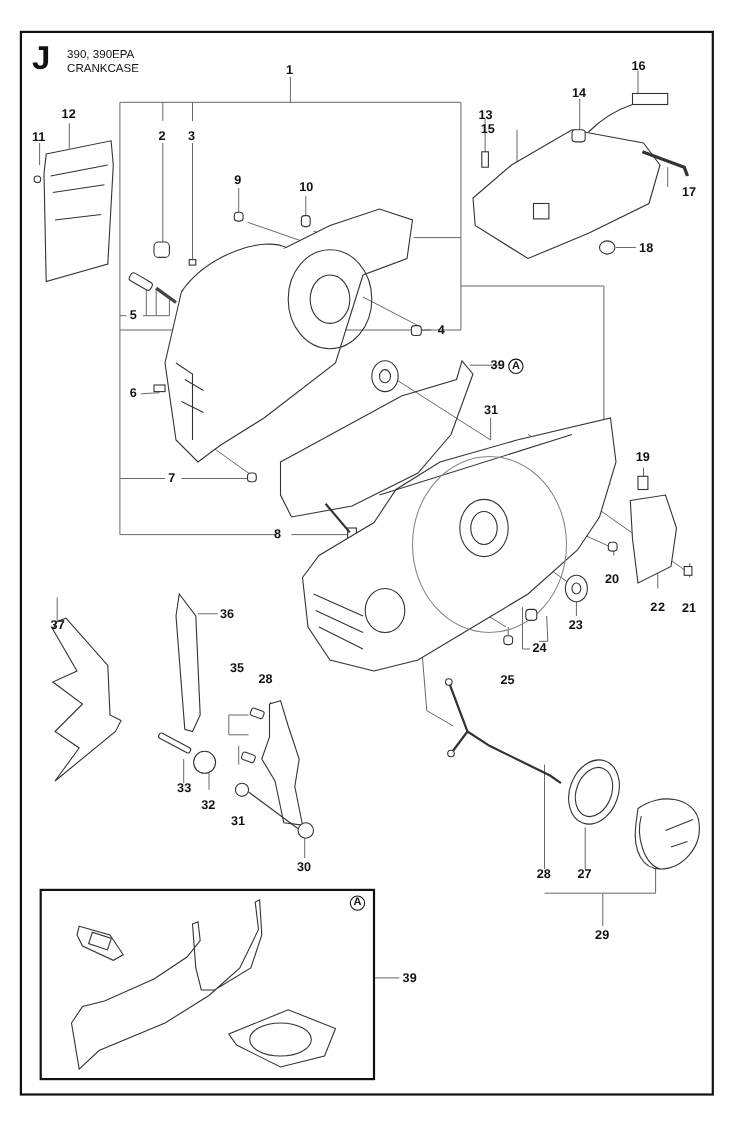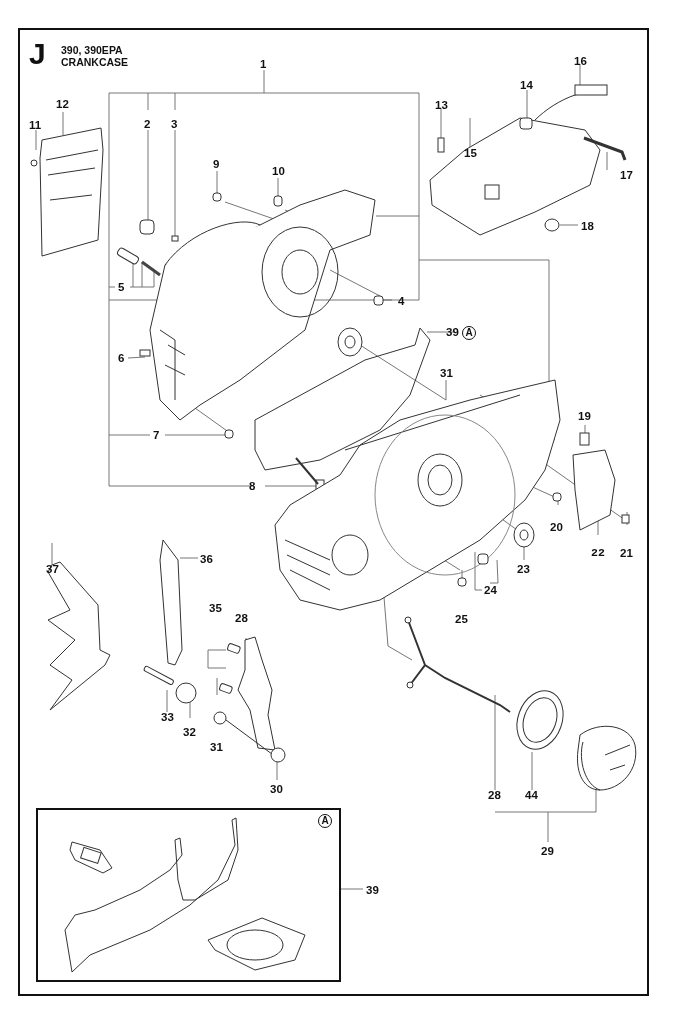--- a/index.html
+++ b/index.html
@@ -1,19 +1,19 @@
 <!DOCTYPE html>
 <html><head>
 <meta charset="utf-8">
 <style>
   html, body { margin:0; padding:0; background:#ffffff; }
   body { width:673px; height:1024px; position:relative; overflow:hidden; font-family:"Liberation Sans", sans-serif; }
   .frame { position:absolute; left:18px; top:28px; width:631px; height:968px; border:2px solid #111; box-sizing:border-box; }
   .letter { position:absolute; left:29px; top:40px; font-size:30px; font-weight:bold; color:#111; line-height:28px; }
-  .title { position:absolute; left:61px; top:44px; font-size:10.5px; font-weight:bold; color:#111; line-height:12px; }
+  .title { position:absolute; left:61px; top:44px; font-size:10.5px; font-weight:normal; color:#111; line-height:12px; }
   .lbl { position:absolute; font-size:11.5px; font-weight:bold; color:#111; line-height:12px; white-space:nowrap; }
   .circ { display:inline-flex; align-items:center; justify-content:center; width:14px; height:14px; border:1.3px solid #111; border-radius:50%; font-size:10px; font-weight:bold; box-sizing:border-box; }
   svg.art { position:absolute; left:0; top:0; }
   .inset { position:absolute; left:36px; top:808px; width:305px; height:174px; border:2px solid #111; box-sizing:border-box; }
 </style>
 </head>
 <body>
 
 <div class="frame"></div>
 
@@ -211,32 +211,32 @@
 <div class="lbl" style="left:118px;top:281px;">5</div>
 <div class="lbl" style="left:118px;top:352px;">6</div>
 <div class="lbl" style="left:153px;top:429px;">7</div>
 <div class="lbl" style="left:249px;top:480px;">8</div>
 <div class="lbl" style="left:213px;top:158px;">9</div>
 <div class="lbl" style="left:272px;top:165px;">10</div>
 <div class="lbl" style="left:29px;top:119px;">11</div>
 <div class="lbl" style="left:56px;top:98px;text-align:right;">12</div>
 <div class="lbl" style="left:435px;top:99px;">13</div>
 <div class="lbl" style="left:520px;top:79px;">14</div>
-<div class="lbl" style="left:464px;top:112px;margin-top:35px;">15</div>
+<div class="lbl" style="left:437px;top:112px;">15</div>
 <div class="lbl" style="left:574px;top:55px;">16</div>
 <div class="lbl" style="left:620px;top:169px;">17</div>
 <div class="lbl" style="left:581px;top:220px;">18</div>
 <div class="lbl" style="left:578px;top:410px;">19</div>
 <div class="lbl" style="left:550px;top:521px;">20</div>
 <div class="lbl" style="left:620px;top:547px;">21</div>
 <div class="lbl" style="left:591px;top:547px;font-family:Liberation Mono, monospace;">22</div>
 <div class="lbl" style="left:517px;top:563px;">23</div>
 <div class="lbl" style="left:484px;top:584px;">24</div>
 <div class="lbl" style="left:455px;top:613px;">25</div>
-<div class="lbl" style="left:525px;top:789px;">44</div>
+<div class="lbl" style="left:525px;top:789px;">27</div>
 <div class="lbl" style="left:488px;top:789px;">28</div>
 <div class="lbl" style="left:541px;top:845px;">29</div>
 <div class="lbl" style="left:270px;top:783px;">30</div>
 <div class="lbl" style="left:210px;top:741px;">31</div>
 <div class="lbl" style="left:183px;top:726px;">32</div>
 <div class="lbl" style="left:161px;top:711px;">33</div>
 <div class="lbl" style="left:235px;top:612px;">28</div>
 <div class="lbl" style="left:209px;top:602px;">35</div>
 <div class="lbl" style="left:200px;top:553px;">36</div>
 <div class="lbl" style="left:46px;top:527px;margin-top:36px;">37</div>

